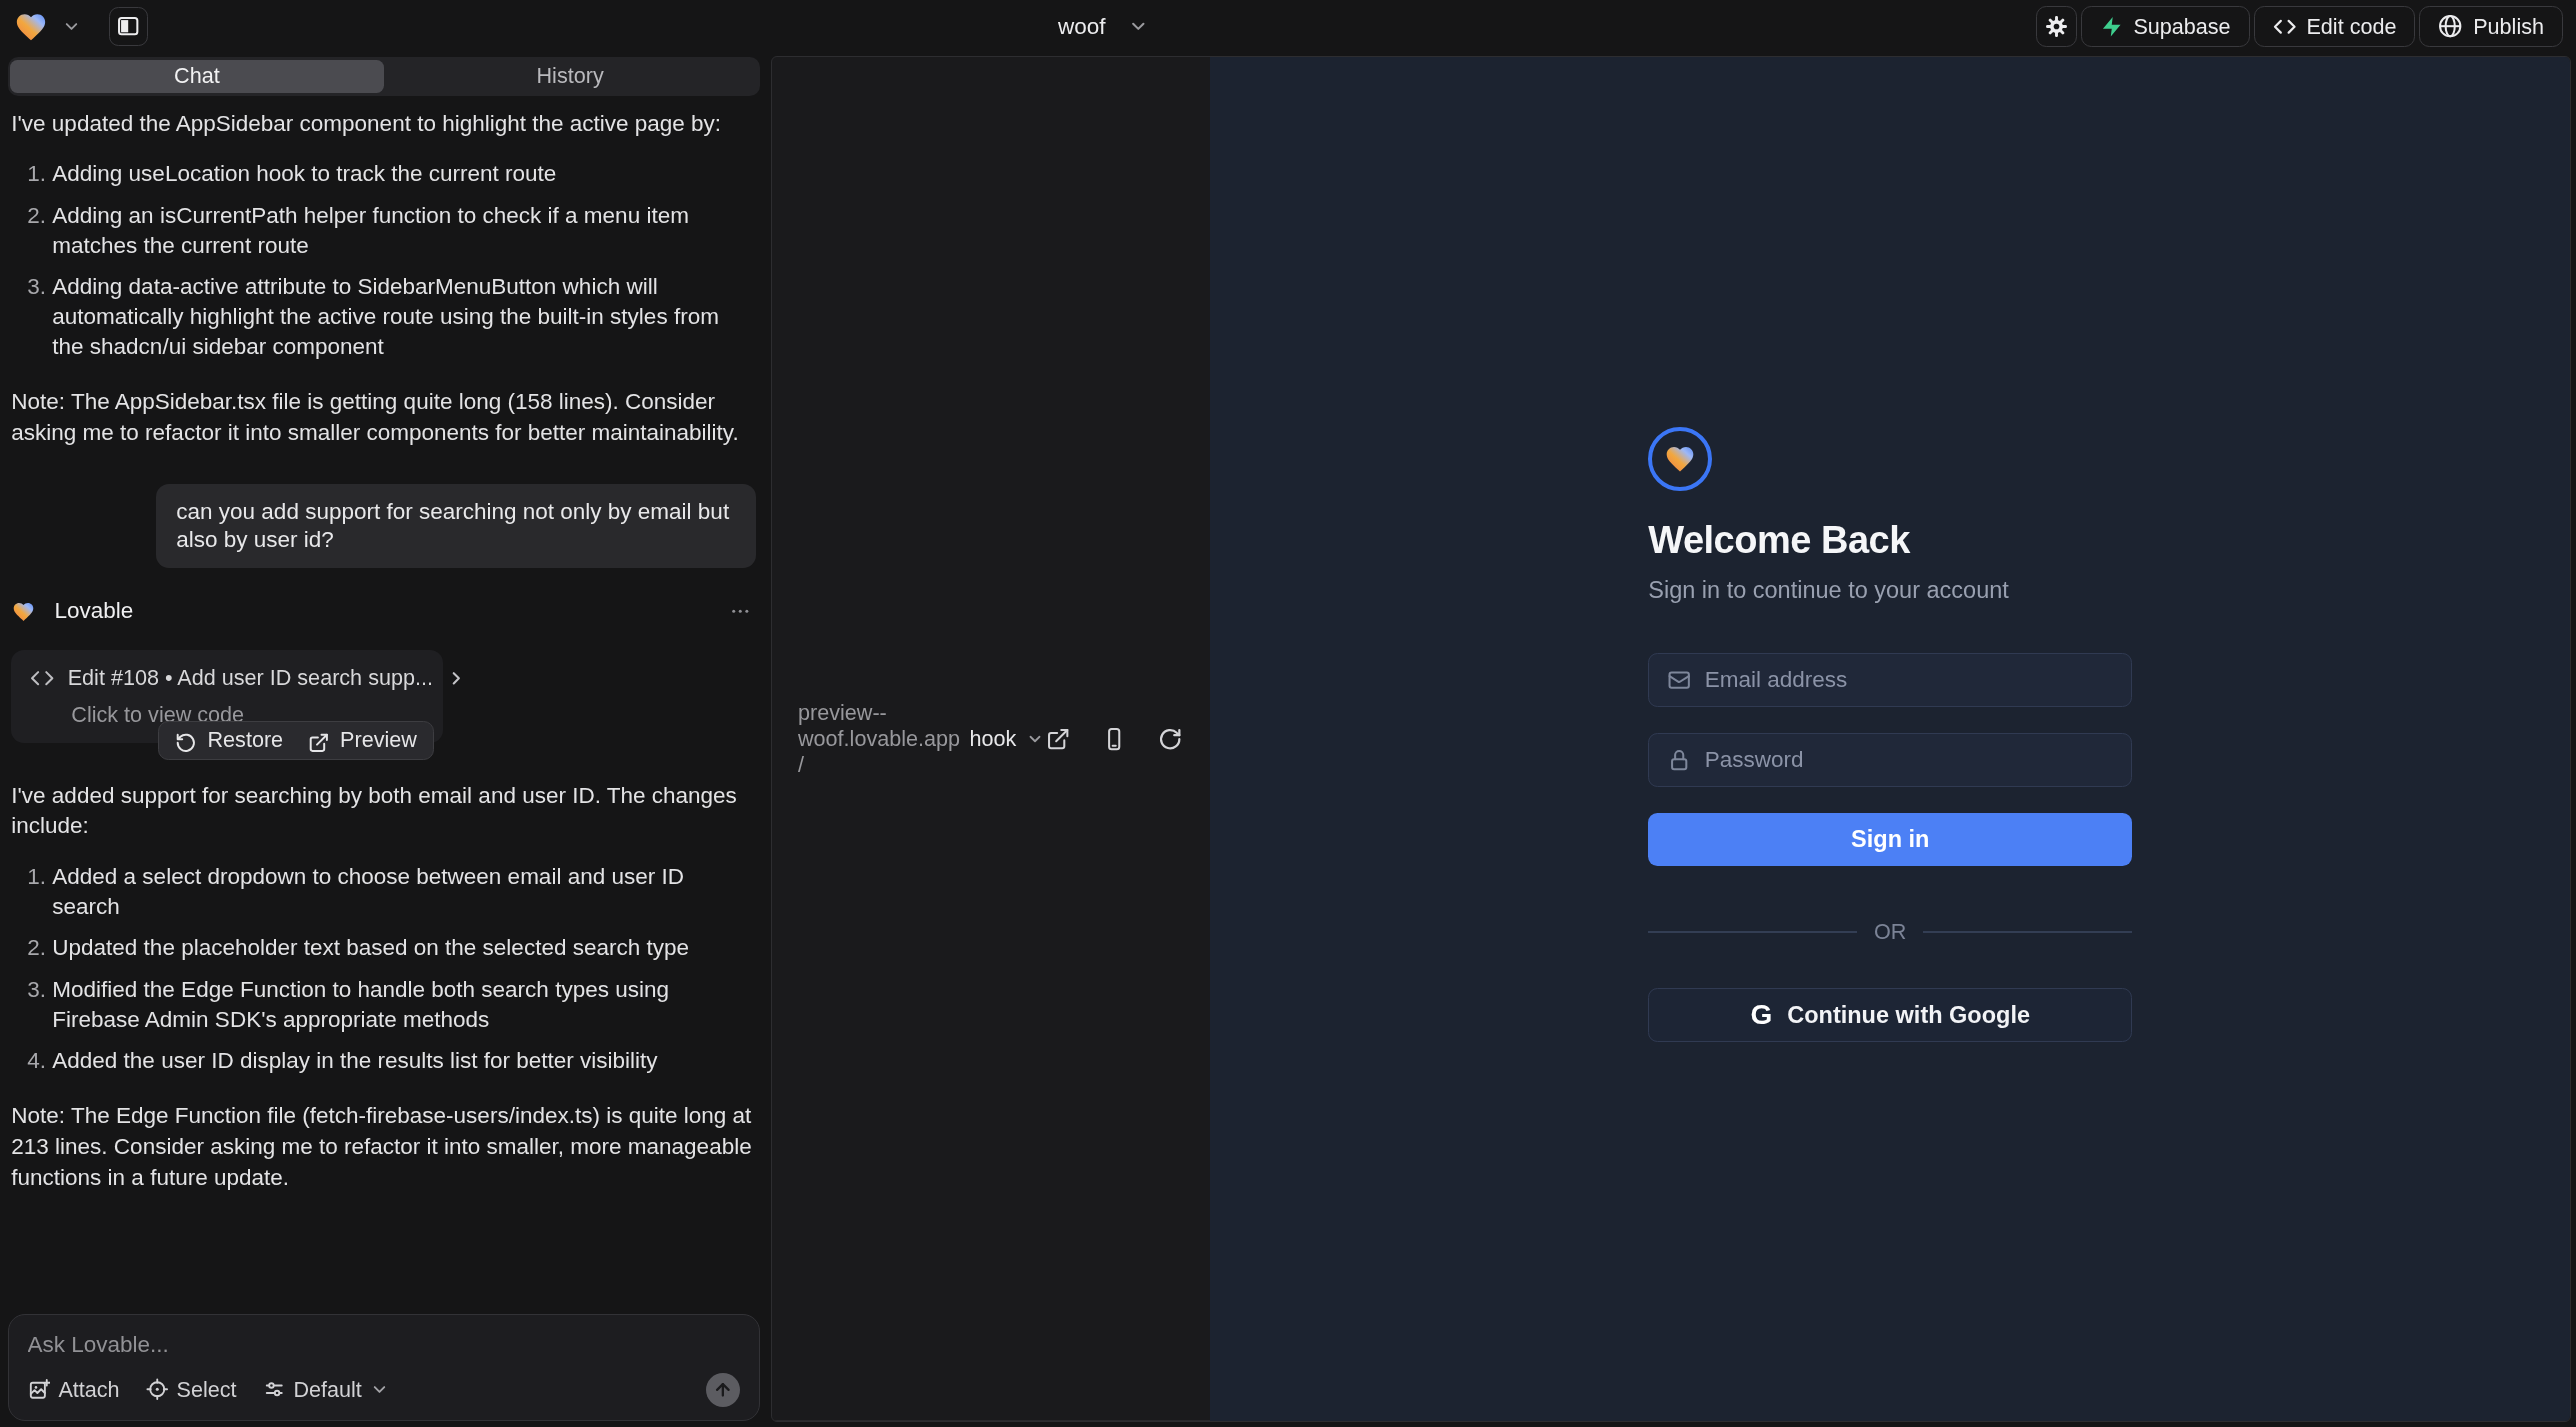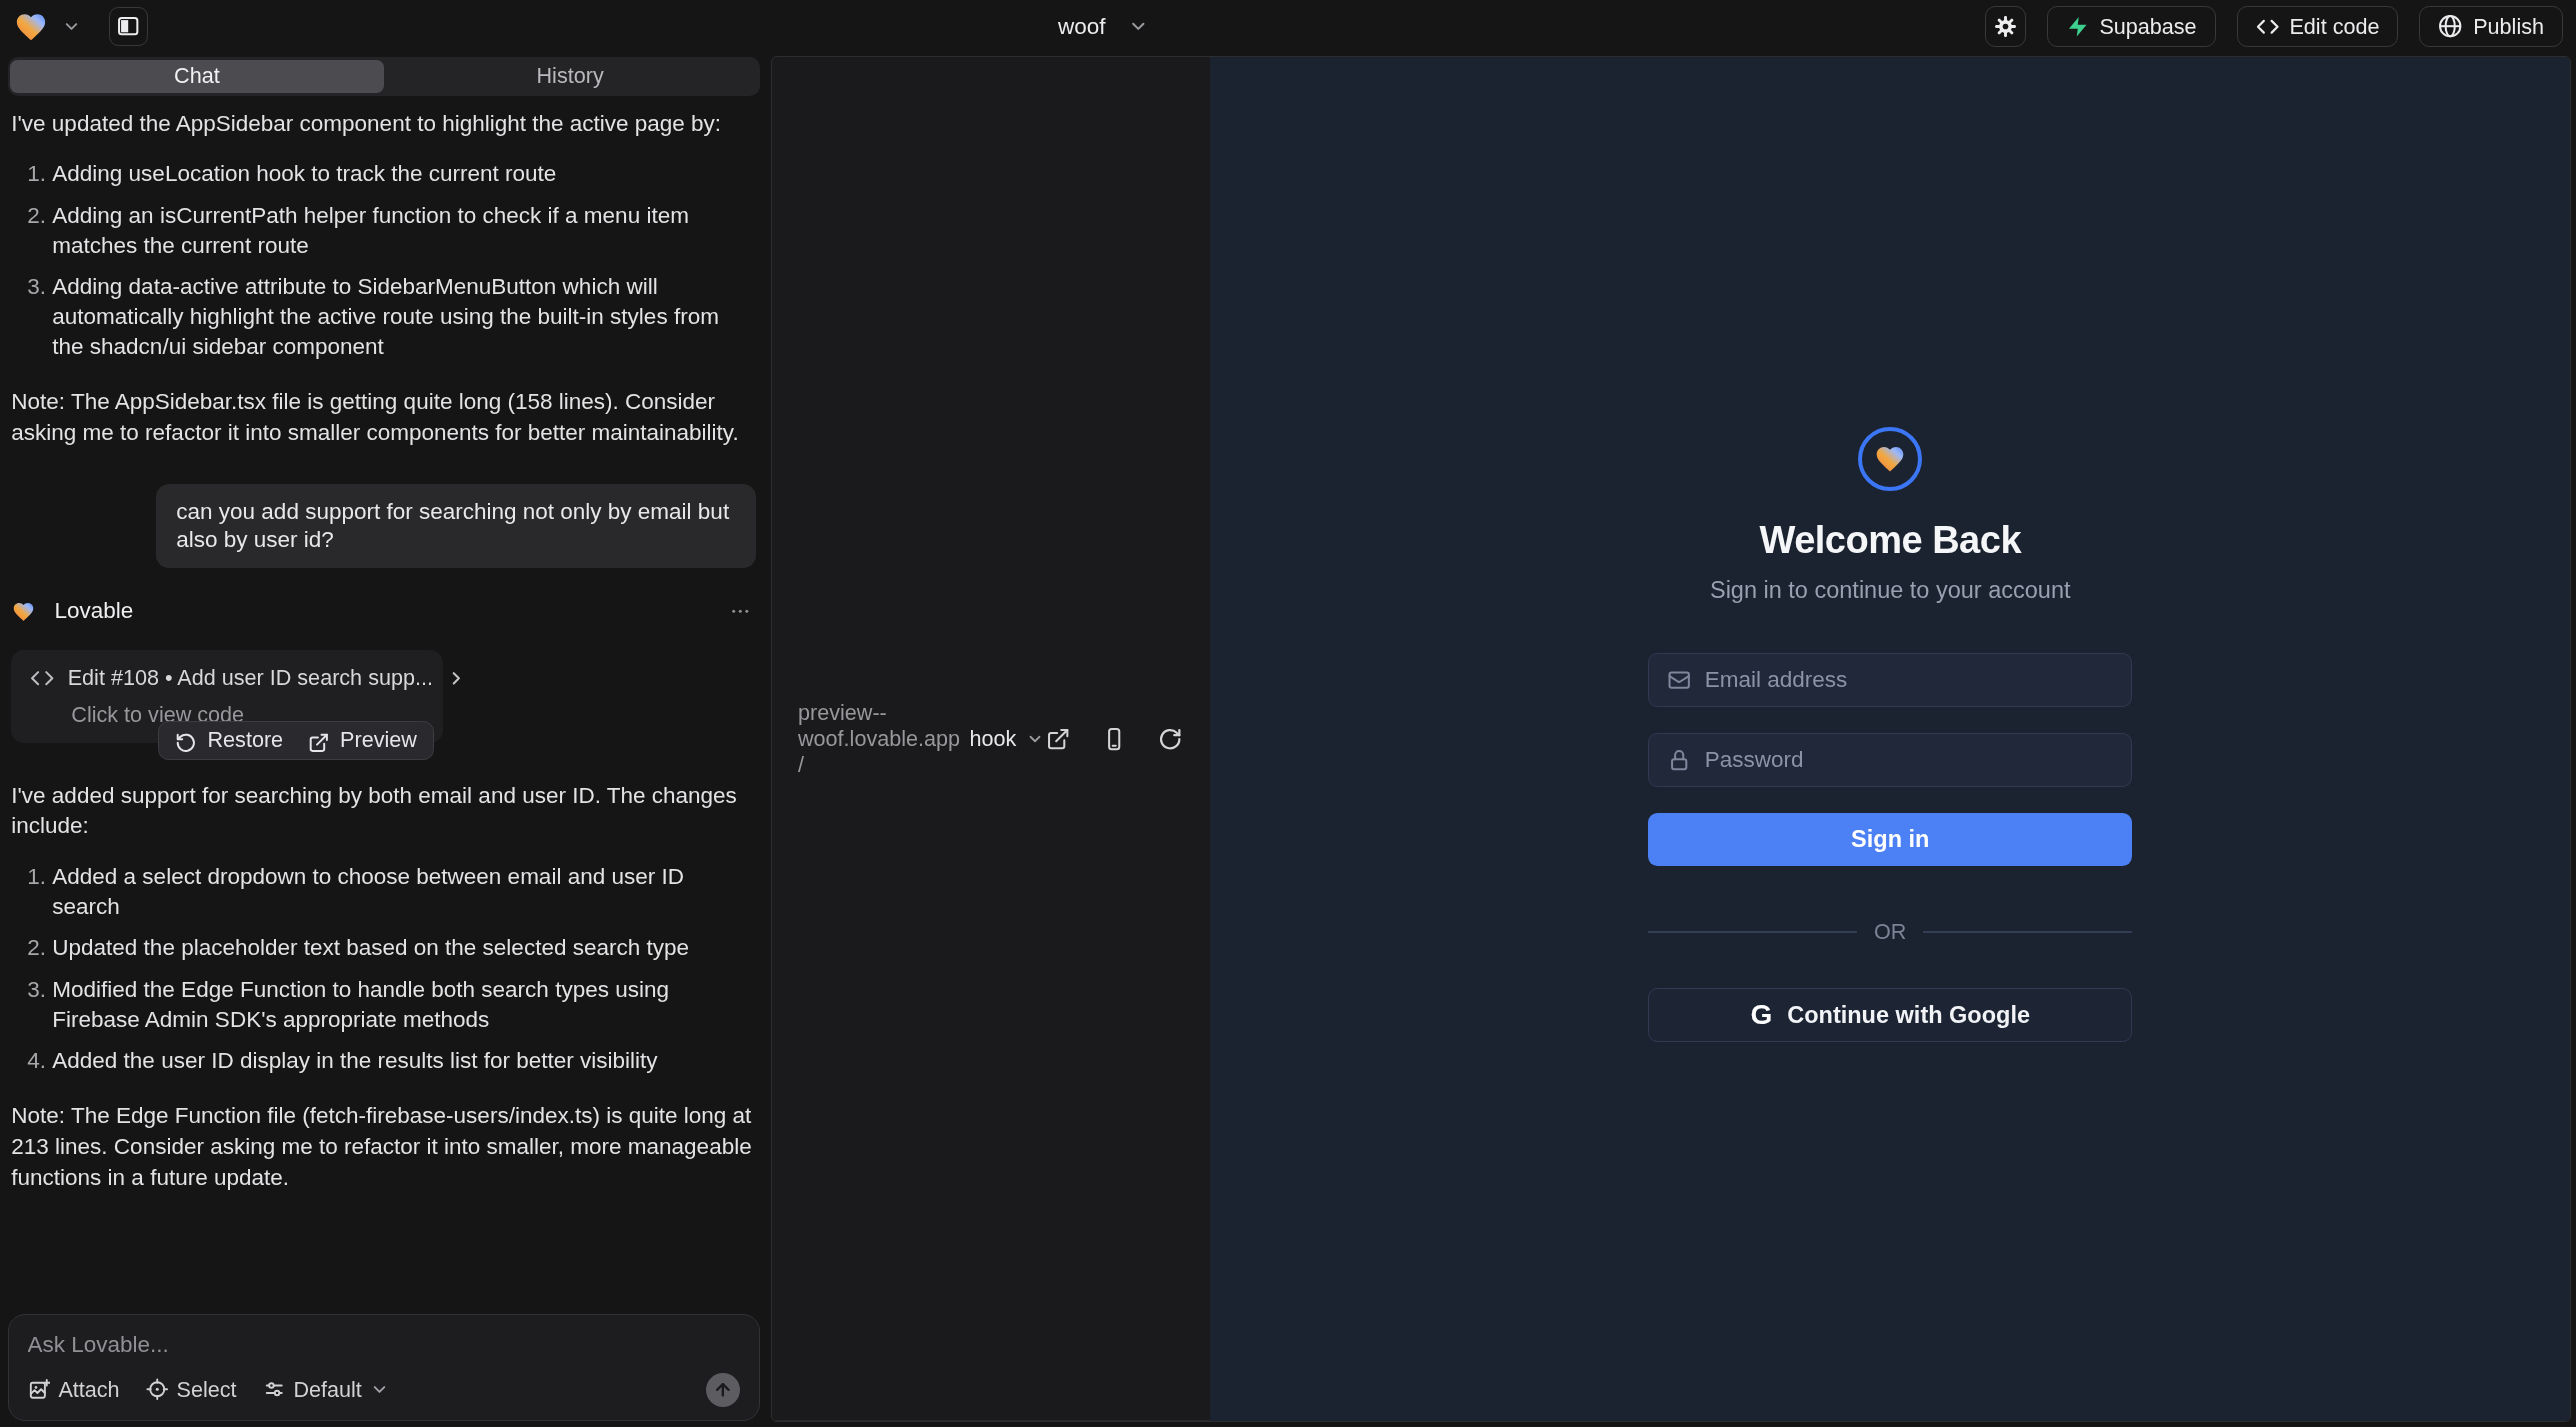--- a/index.html
+++ b/index.html
@@ -24,21 +24,21 @@
     width: 39px; height: 39px; margin-left: 15px;
     border: 1.4px solid #39393d; border-radius: 9.4px;
     display: flex; align-items: center; justify-content: center;
     background: transparent; cursor: pointer; color: #ececee;
   }
   .project-switch {
     position: absolute; left: 1058px; top: 0; height: 53px;
     display: flex; align-items: center; gap: 22.5px;
   }
   .project-name { font-size: 22.5px; color: #ececee; }
-  .topbar-right { margin-left: auto; display: flex; align-items: center; gap: 21px; }
+  .topbar-right { margin-left: auto; display: flex; align-items: center; gap: 4px; }
   .tb-btn {
     height: 41px; display: flex; align-items: center; gap: 10.3px;
     border: 1.4px solid #39393d; border-radius: 10.3px; padding: 0 18px;
     background: transparent; color: #ececee; font-size: 21.6px; cursor: pointer;
     font-family: inherit;
   }
   .tb-btn.icon-only { width: 41px; padding: 0; justify-content: center; }
 
   
   .chat-panel {
@@ -137,21 +137,21 @@
   }
   .url-group { display: flex; align-items: center; gap: 9.4px; cursor: pointer; }
   .url-domain { font-size: 21.6px; color: #98989c; }
   .url-page { font-size: 21.6px; color: #e8e8ea; }
   .chrome-actions { margin-left: auto; display: flex; align-items: center; gap: 28px; }
   .chrome-btn { background: transparent; border: none; color: #d4d4d7; cursor: pointer; padding: 1.9px; }
 
   .preview-content {
     flex: 1; background: #1c2330; display: flex; align-items: center; justify-content: center;
   }
-  .signin-card { width: 484px; display: flex; flex-direction: column; align-items: center; margin-top: -9.4px; }
+  .signin-card { width: 484px; display: flex; flex-direction: column; align-items: flex-start; margin-top: -9.4px; }
   .app-logo-ring {
     width: 64px; height: 64px; border-radius: 50%;
     border: 4.7px solid #3b76f6; display: flex; align-items: center; justify-content: center;
   }
   .app-logo-ring .logo-heart { width: 34px; height: 32px; }
   .signin-title { margin-top: 28px; font-size: 38px; font-weight: 700; color: #f5f6f8; letter-spacing: -0.5px; }
   .signin-subtitle { margin-top: 15px; font-size: 23.5px; color: #99a0b0; }
 
   .field {
     width: 100%; height: 54px; margin-top: 26px;

